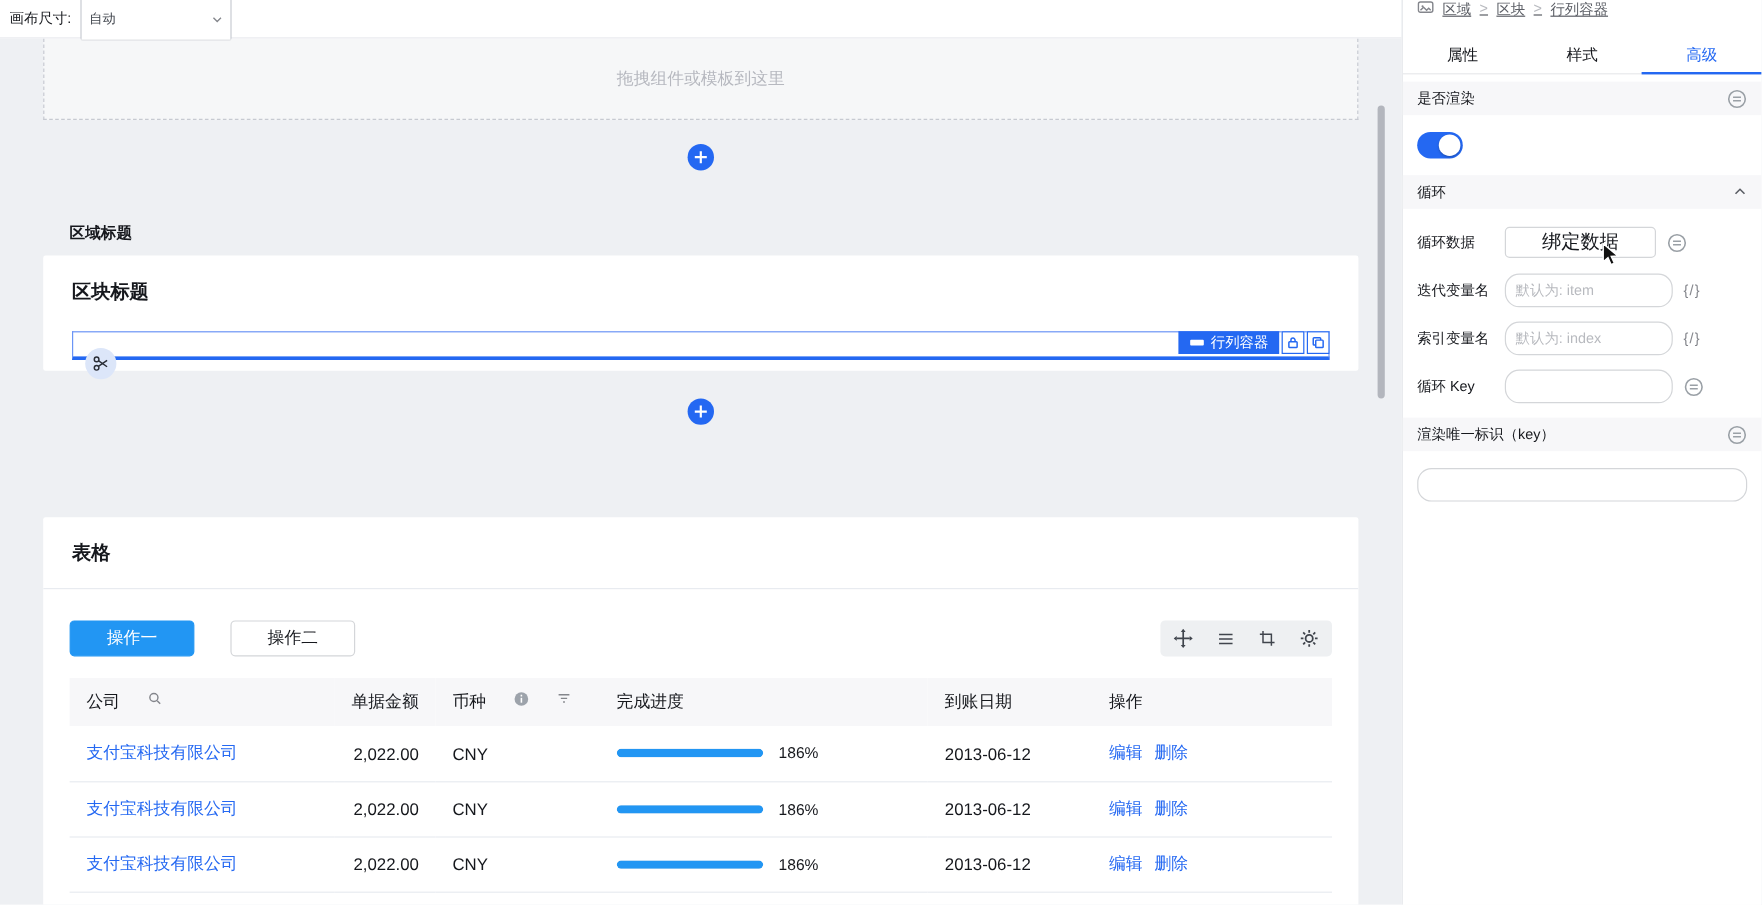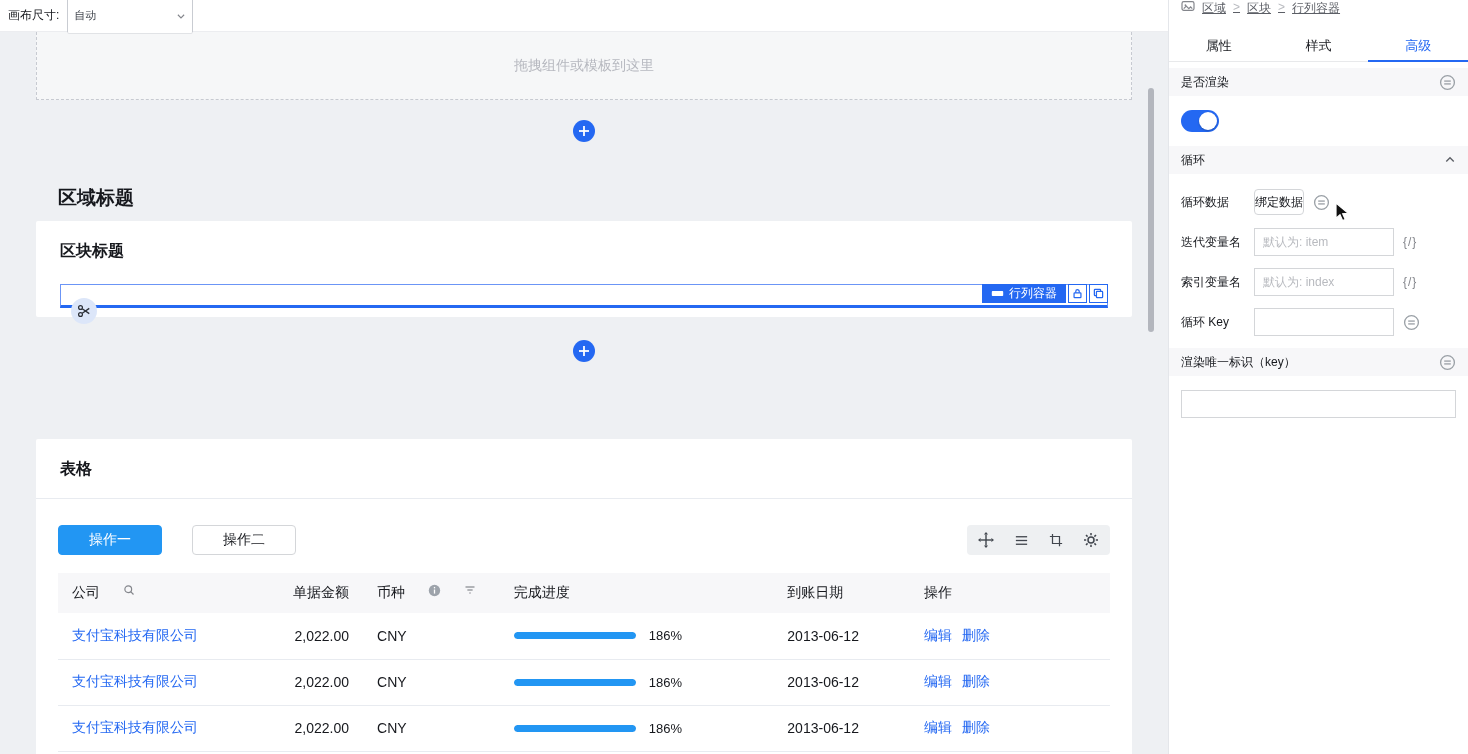--- a/index.html
+++ b/index.html
@@ -11,21 +11,21 @@
 .left { position:relative; width:1168px; display:flex; flex-direction:column; background:#eef0f3; }
 .topbar { height:32px; background:#fff; border-bottom:1px solid #ecedf0; display:flex; align-items:center; padding:0 8px; gap:8px; flex:none; }
 .topbar-label { font-size:12px; }
 .select { width:126px; height:36px; border:1px solid #c9ccd2; border-radius:2px; background:#fff; display:flex; align-items:center; justify-content:space-between; padding:0 6px; font-size:11px; color:#40454d; cursor:pointer; }
 .canvas { flex:1; padding:0 36px; position:relative; overflow:hidden; }
 .dropzone { height:68px; border:1px dashed #c7cad1; border-top:none; display:flex; align-items:center; justify-content:center; font-size:14px; color:#b6b8bf; background:rgba(255,255,255,.45); }
 .add-row { display:flex; justify-content:center; }
 .add-row.first { margin-top:20px; }
 .add-row.second { margin-top:23px; }
 .add-btn { width:22px; height:22px; border-radius:50%; border:none; background:#2468f2; display:flex; align-items:center; justify-content:center; cursor:pointer; }
-.area-title { margin:43px 0 0 22px; font-size:19px; font-weight:bold; }
+.area-title { margin:43px 0 0 22px; font-size:13px; font-weight:bold; }
 .card { background:#fff; border-radius:2px; }
 .card-block { margin-top:10px; height:96px; padding:20px 24px; position:relative; }
 .block-title { font-size:16px; font-weight:bold; }
 .row-container { position:relative; margin-top:22px; height:24px; border:1px solid #6b95f6; border-bottom:3px solid #2468f2; }
 .sel-tools { position:absolute; top:-1px; right:-1px; height:19px; display:flex; gap:2px; }
 .sel-tag { background:#2468f2; color:#fff; font-size:12px; display:flex; align-items:center; gap:5px; padding:0 9px; cursor:pointer; white-space:nowrap; }
 .sel-box { width:19px; background:#fff; border:1px solid #2468f2; display:flex; align-items:center; justify-content:center; cursor:pointer; }
 .scissors { position:absolute; left:10px; top:13px; width:26px; height:26px; border-radius:50%; background:#dce6f9; display:flex; align-items:center; justify-content:center; cursor:pointer; }
 .card-table { margin-top:77px; height:360px; overflow:hidden; }
 .table-head { padding:20px 24px 18px; font-size:16px; font-weight:bold; border-bottom:1px solid #e8ebf0; }
@@ -60,22 +60,22 @@
 .tab.active::after { content:""; position:absolute; left:0; right:0; bottom:-1px; height:2px; background:#2468f2; }
 .sec-bar { height:28px; background:#f7f7f9; display:flex; align-items:center; justify-content:space-between; padding:0 12px; }
 .sec-bar.mt { margin-top:6px; }
 .toggle-wrap { padding:14px 12px; }
 .toggle { width:38px; height:22px; border-radius:11px; background:#2468f2; position:relative; cursor:pointer; }
 .toggle::after { content:""; position:absolute; top:2px; right:2px; width:18px; height:18px; border-radius:50%; background:#fff; box-shadow:0 1px 2px rgba(0,0,0,.25); }
 .fields { padding:14px 12px 12px; }
 .field { display:flex; align-items:center; margin-bottom:12px; height:28px; }
 .field:last-child { margin-bottom:0; }
 .flabel { width:73px; flex:none; }
-.bind-btn { height:26px; padding:0 0; background:#fff; border:1px solid #d4d6d9; border-radius:4px; font-size:12px; color:#16181d; cursor:pointer; }
-.inp { width:140px; height:28px; border:1px solid #d4d6d9; border-radius:0; padding:0 8px; font-size:12px; color:#16181d; outline:none; background:#fff; }
+.bind-btn { height:26px; padding:0 30px; background:#fff; border:1px solid #d4d6d9; border-radius:4px; font-size:16px; color:#16181d; cursor:pointer; }
+.inp { width:140px; height:28px; border:1px solid #d4d6d9; border-radius:12px; padding:0 8px; font-size:12px; color:#16181d; outline:none; background:#fff; }
 .inp::placeholder { color:#b8babf; }
 .inp.wide { width:100%; }
 .fx { margin-left:9px; color:#84868c; letter-spacing:1px; }
 .ic-after { margin-left:9px; display:flex; cursor:pointer; }
 .ic { display:flex; cursor:pointer; }
 .key-input-wrap { padding:14px 12px; }
 .cursor { position:absolute; left:166px; top:202px; z-index:99; pointer-events:none; }
 </style>
 </head>
 <body>

